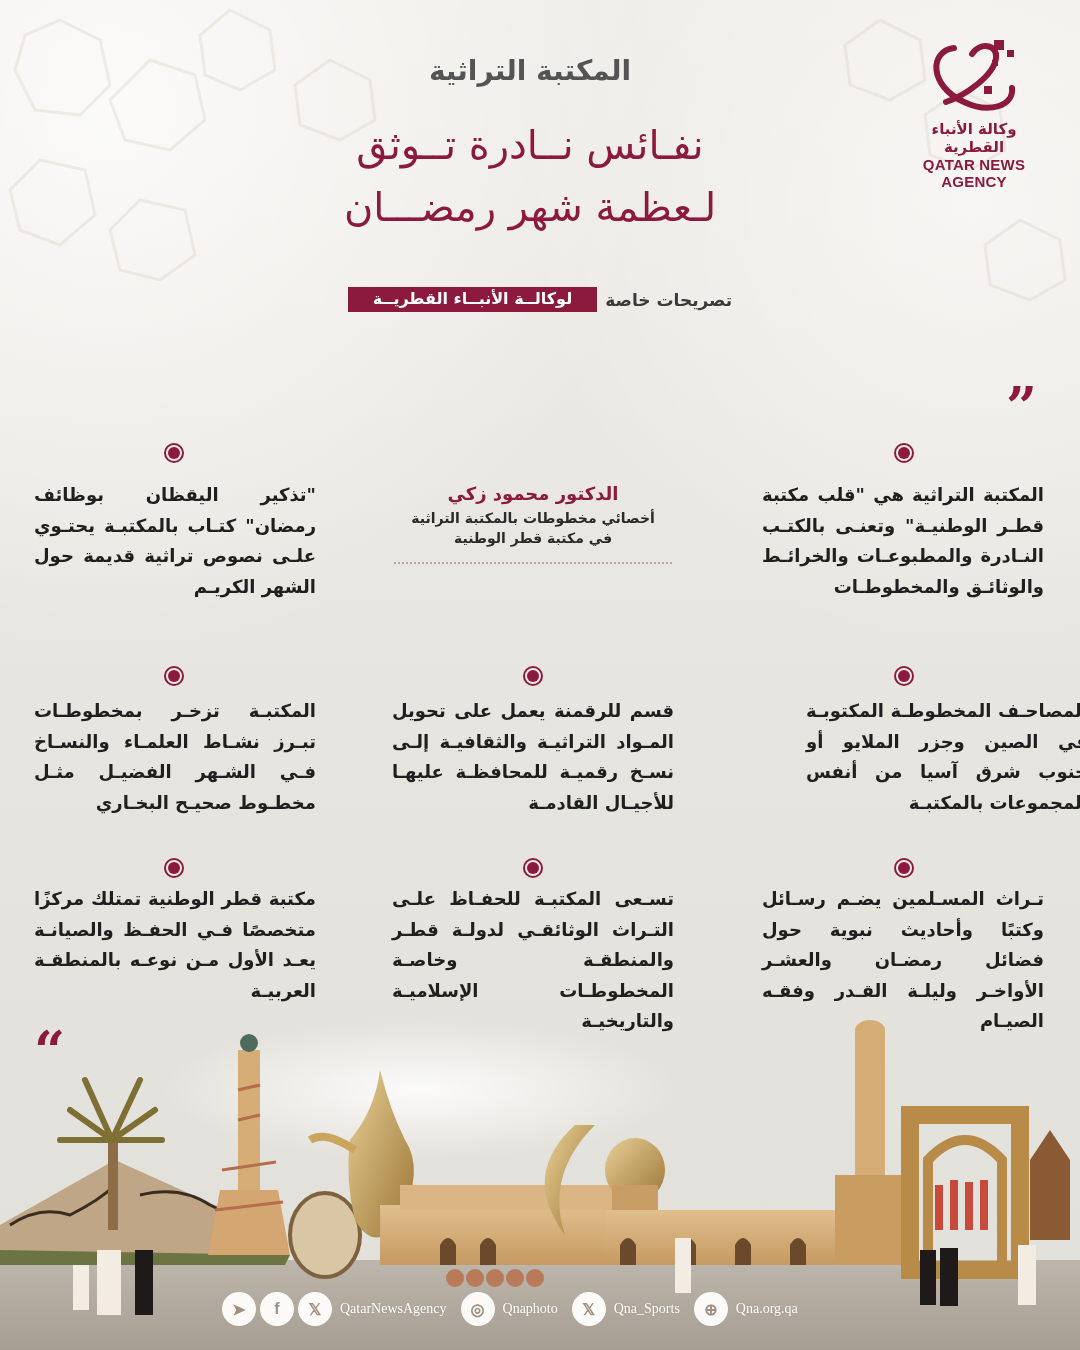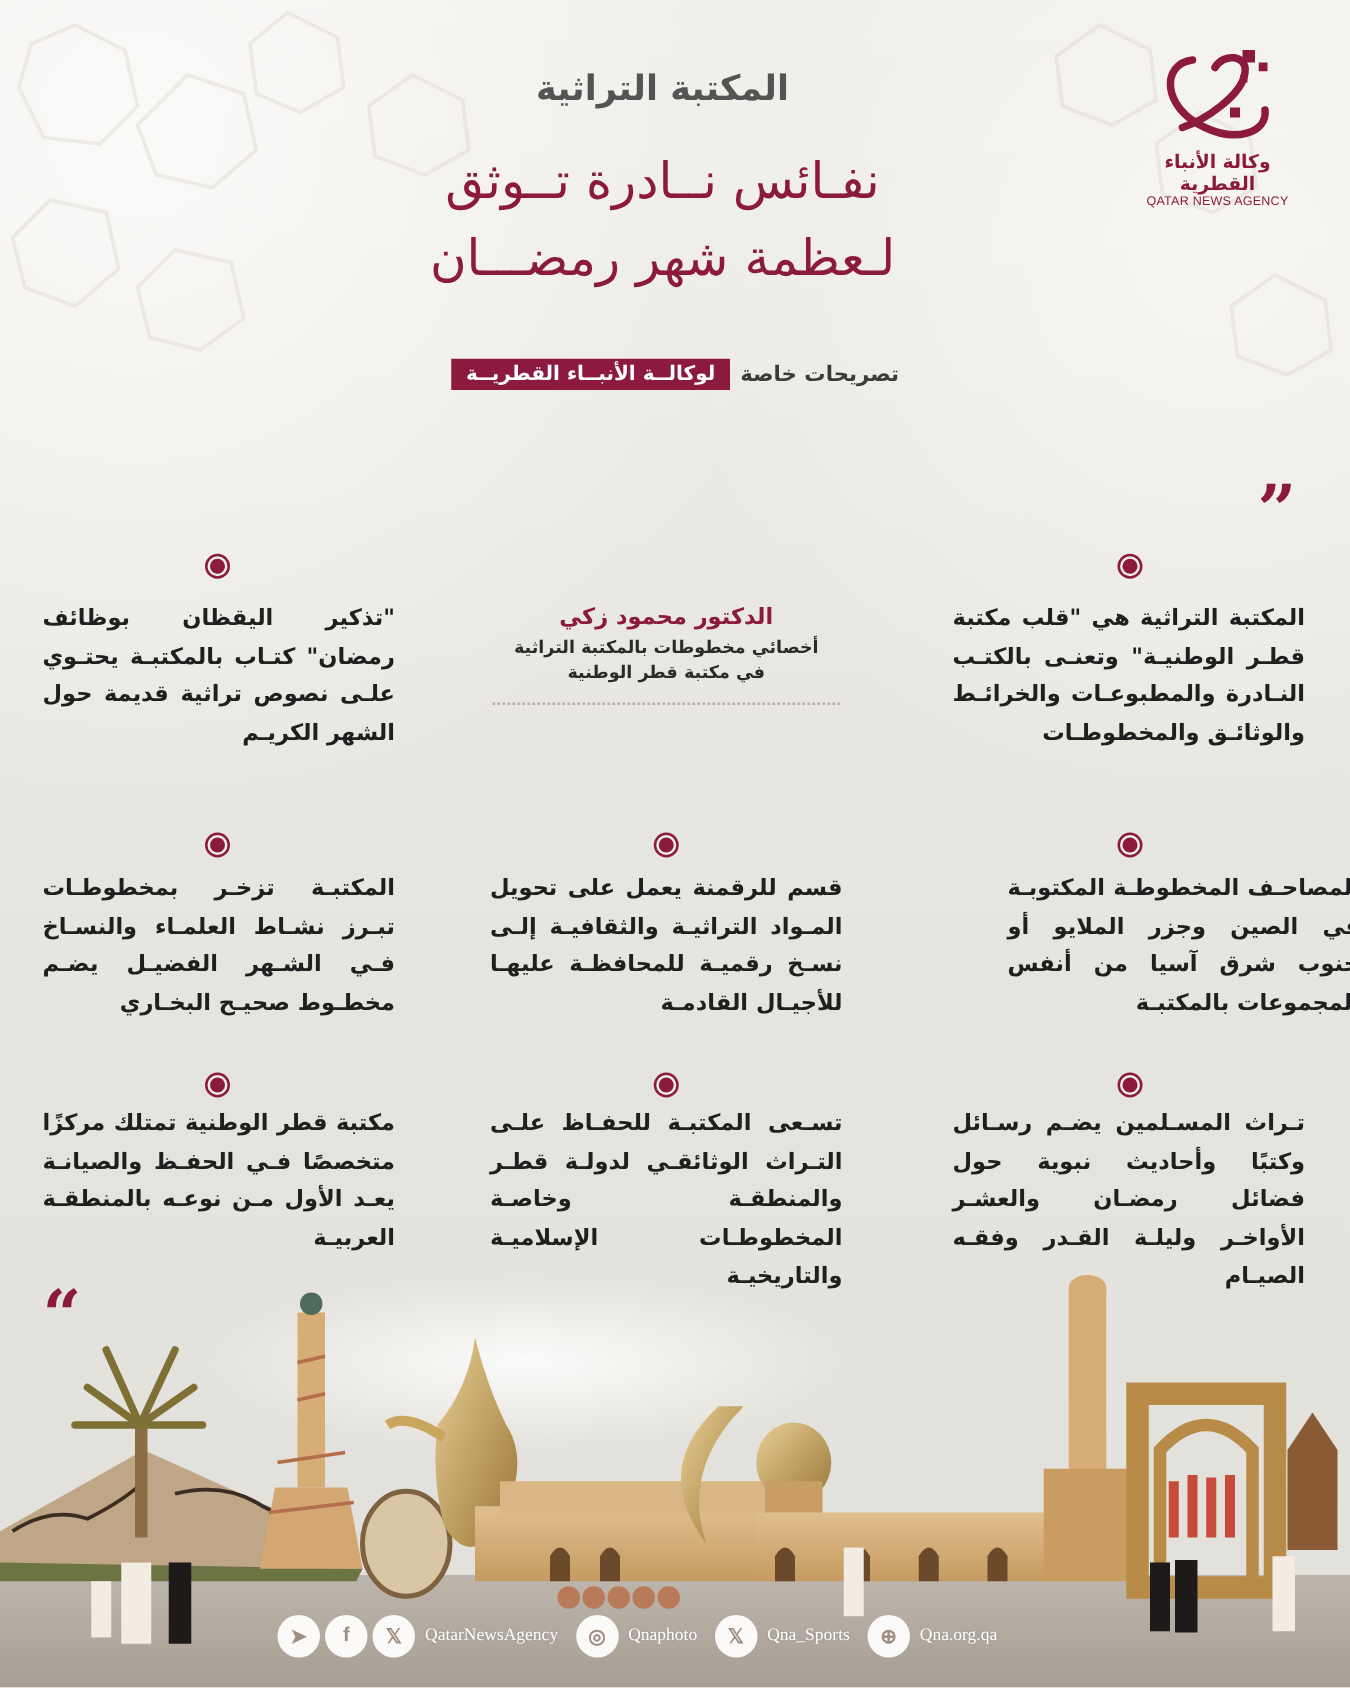--- a/index.html
+++ b/index.html
@@ -21,41 +21,41 @@
 
   
   .logo {
     position: absolute; top: 36px; right: 36px; width: 140px; text-align: center;
   }
   .logo-mark { display: block; margin: 0 auto; }
   .logo-ar {
     direction: rtl; font-weight: bold; font-size: 15px; color: #8b1a3e; margin-top: 2px;
   }
   .logo-en {
-    font-family: "Liberation Sans", sans-serif; font-weight: normal; font-size: 10px;
+    font-family: "Liberation Sans", sans-serif; font-weight: bold; font-size: 15px;
     color: #8b1a3e; letter-spacing: 0.2px;
   }
 
   
   .header { position: absolute; top: 54px; left: 0; width: 1080px; text-align: center; direction: rtl; }
   .kicker {
     position: absolute; top: 0; left: 380px; width: 300px; text-align: center;
     font-size: 28px; font-weight: bold; color: #545454;
   }
   .title {
     position: absolute; top: 60px; left: 280px; width: 500px; text-align: center;
     font-size: 40px; line-height: 62px; font-weight: normal; color: #8b1a3e;
   }
   .subtitle {
     position: absolute; top: 233px; left: 330px; width: 420px;
     display: flex; justify-content: center; align-items: center; gap: 8px;
     direction: rtl; font-size: 17px; font-weight: bold; color: #3b3b3b;
   }
   .subtitle .highlight {
-    background: #8b1a3e; color: #fff; padding: 2px 12px 4px; font-size: 16px;
+    background: #8b1a3e; color: #fff; padding: 2px 25px 4px; font-size: 16px;
   }
 
   
   .quote-mark {
     position: absolute; font-family: "DejaVu Serif", serif; font-weight: bold;
     color: #8b1a3e; font-size: 54px; line-height: 1;
   }
 
   
   .dot {
@@ -160,21 +160,21 @@
 <div class="dot" style="top:443px; left:164px;"></div>
 <div class="block col-l" style="top:480px;">"تذكير اليقظان بوظائف رمضان" كتـاب بالمكتبـة يحتـوي علـى نصوص تراثية قديمة حول الشهر الكريـم</div>
 
 <div class="dot" style="top:666px; left:894px;"></div>
 <div class="block col-r" style="top:696px;margin-left:44px;">المصاحـف المخطوطـة المكتوبـة في الصين وجزر الملايو أو جنوب شرق آسيا من أنفس المجموعات بالمكتبـة</div>
 
 <div class="dot" style="top:666px; left:523px;"></div>
 <div class="block col-m" style="top:696px;">قسم للرقمنة يعمل على تحويل المـواد التراثيـة والثقافيـة إلـى نسـخ رقميـة للمحافظـة عليهـا للأجيـال القادمـة</div>
 
 <div class="dot" style="top:666px; left:164px;"></div>
-<div class="block col-l" style="top:696px;">المكتبـة تزخـر بمخطوطـات تبـرز نشـاط العلمـاء والنسـاخ فـي الشـهر الفضيـل يضـم مخطـوط صحيـح البخـاري</div>
+<div class="block col-l" style="top:696px;">المكتبـة تزخـر بمخطوطـات تبـرز نشـاط العلمـاء والنسـاخ فـي الشـهر الفضيـل مثـل مخطـوط صحيـح البخـاري</div>
 
 <div class="dot" style="top:858px; left:894px;"></div>
 <div class="block col-r" style="top:884px;">تـراث المسـلمين يضـم رسـائل وكتبًا وأحاديث نبوية حول فضائل رمضـان والعشـر الأواخـر وليلـة القـدر وفقـه الصيـام</div>
 
 <div class="dot" style="top:858px; left:523px;"></div>
 <div class="block col-m" style="top:884px;">تسـعى المكتبـة للحفـاظ علـى التـراث الوثائقـي لدولـة قطـر والمنطقـة وخاصـة المخطوطـات الإسلاميـة والتاريخيـة</div>
 
 <div class="dot" style="top:858px; left:164px;"></div>
 <div class="block col-l" style="top:884px;">مكتبة قطر الوطنية تمتلك مركزًا متخصصًا فـي الحفـظ والصيانـة يعـد الأول مـن نوعـه بالمنطقـة العربيـة</div>
 

